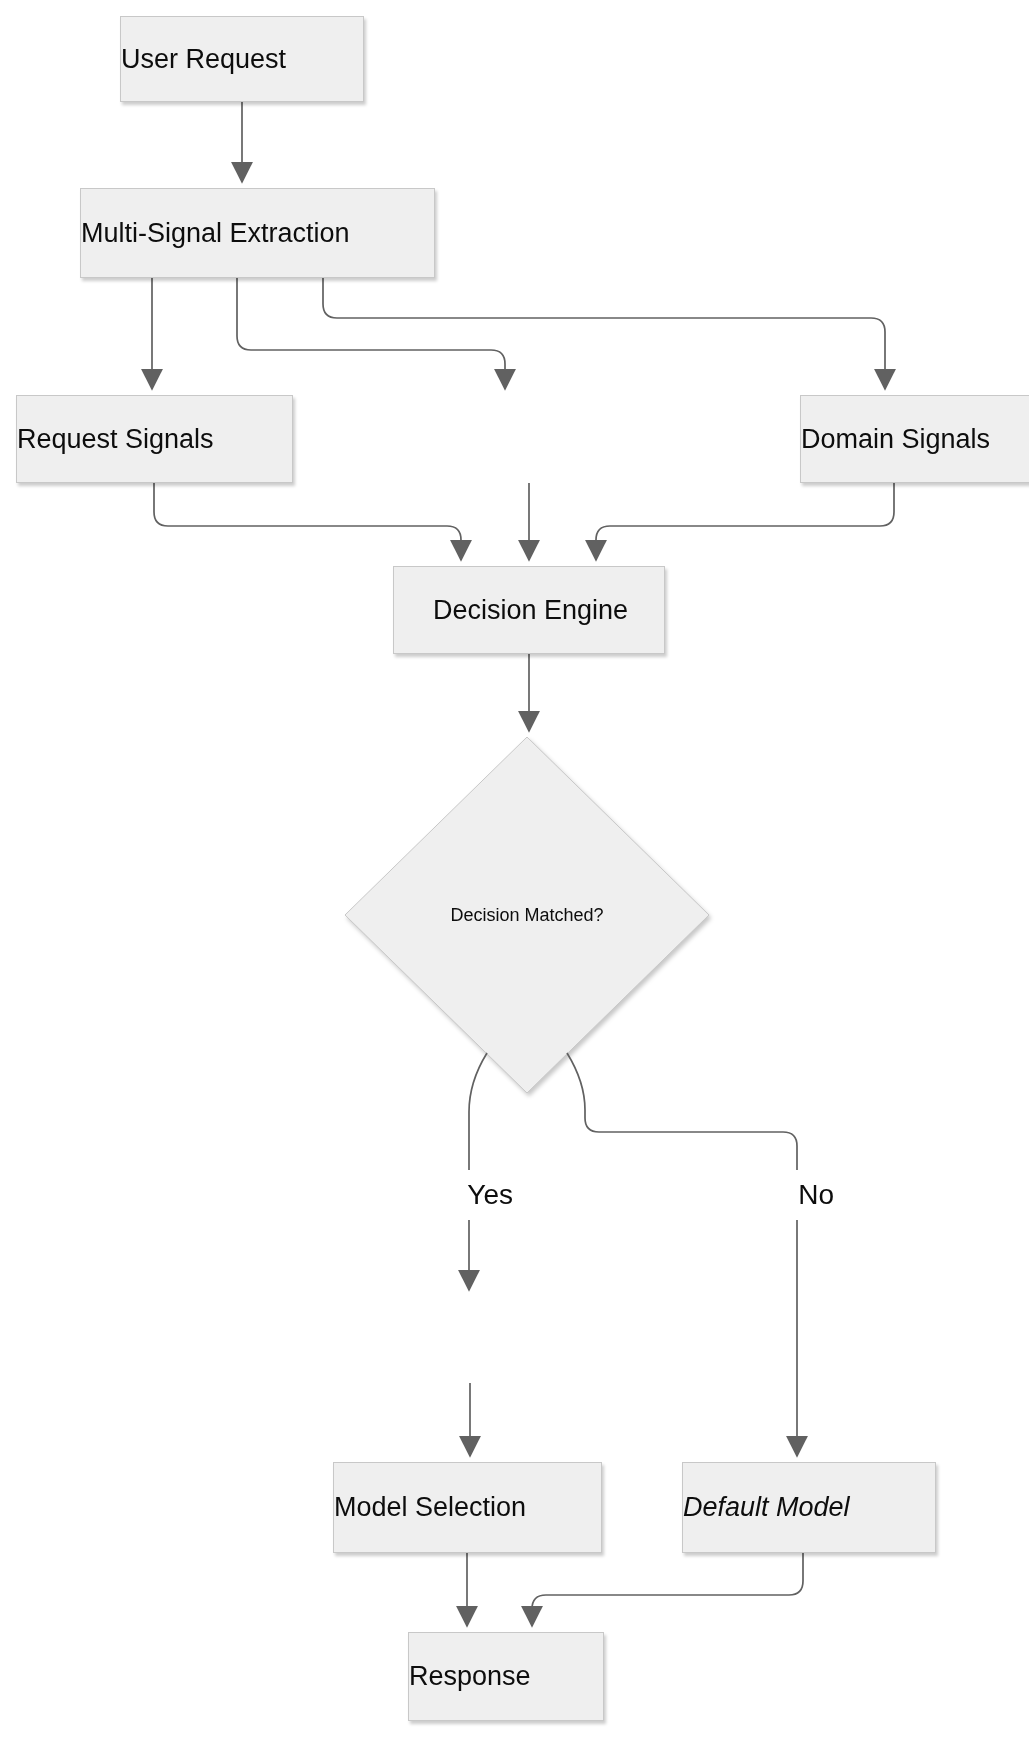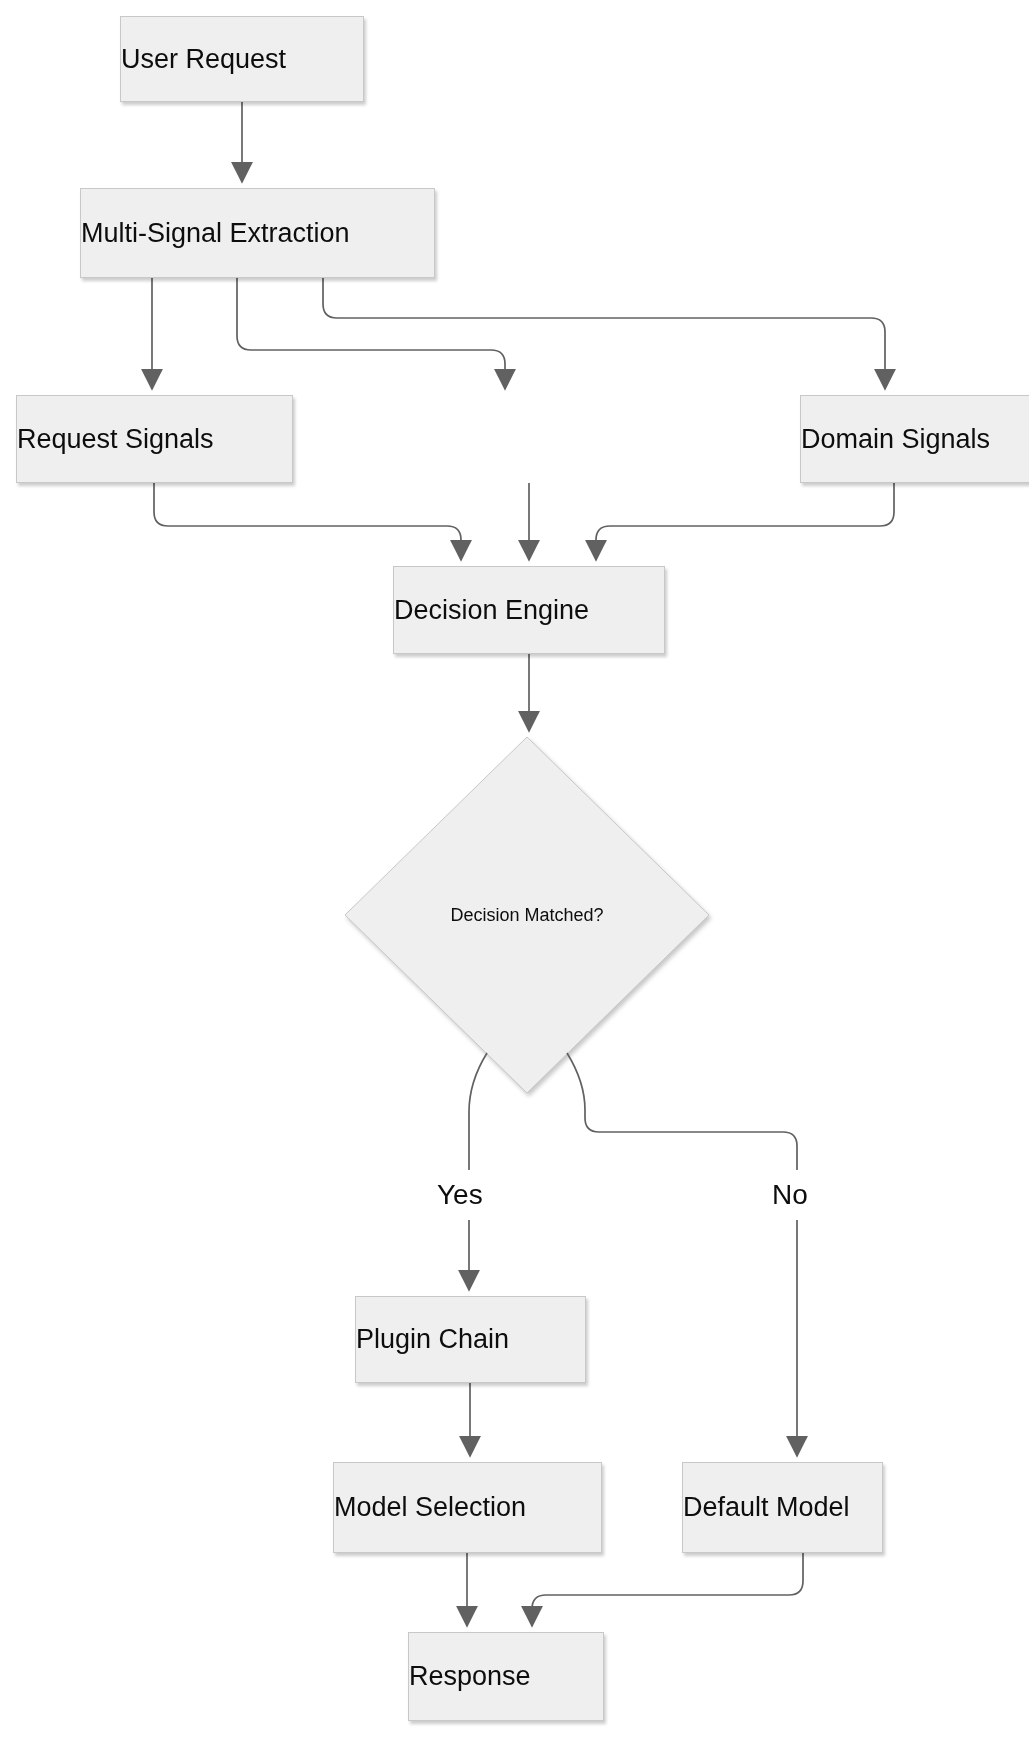--- a/index.html
+++ b/index.html
@@ -41,21 +41,21 @@
     position:absolute;
     z-index:2;
     display:flex;align-items:center;justify-content:center;
     font-size:18px;color:var(--text);
     white-space:nowrap;
   }
   .edge-label{
     position:absolute;
     z-index:3;
     background:var(--background);
-    display:flex;align-items:center;justify-content:flex-start;
+    display:flex;align-items:center;justify-content:flex-end;
     font-size:28px;color:var(--text);
     padding:2px 6px;
     white-space:nowrap;
   }
 </style>
 </head>
 <body>
 
 <div id="canvas">
 
@@ -98,45 +98,42 @@
 
   <div class="node" style="left:16px;top:395px;width:277px;height:88px;">
     <span>Request Signals</span>
   </div>
 
 
   <div class="node" style="left:800px;top:395px;width:256px;height:88px;">
     <span>Domain Signals</span>
   </div>
 
-  <div class="node" style="left:393px;top:566px;width:272px;height:88px;">
+  <div class="node" style="left:393px;top:566px;width:272px;height:88px;padding-left:39px;">
     <span>Decision Engine</span>
   </div>
 
   <div class="diamond-label" style="left:377px;top:892px;width:300px;height:46px;">
     <span>Decision Matched?</span>
   </div>
 
   <div class="edge-label" style="left:431px;top:1170px;width:76px;height:46px;">
     <span>Yes</span>
   </div>
 
   <div class="edge-label" style="left:766px;top:1170px;width:62px;height:46px;">
     <span>No</span>
   </div>
 
-  <div class="node" style="left:355px;top:1296px;width:231px;height:87px;">
-    <span>Plugin Chain</span>
-  </div>
 
   <div class="node" style="left:333px;top:1462px;width:269px;height:91px;">
     <span>Model Selection</span>
   </div>
 
-  <div class="node" style="left:682px;top:1462px;width:201px;height:91px;">
+  <div class="node" style="left:682px;top:1462px;width:254px;height:91px;font-style:italic;">
     <span>Default Model</span>
   </div>
 
   <div class="node" style="left:408px;top:1632px;width:196px;height:89px;">
     <span>Response</span>
   </div>
 
 </div>
 
 </body></html>

